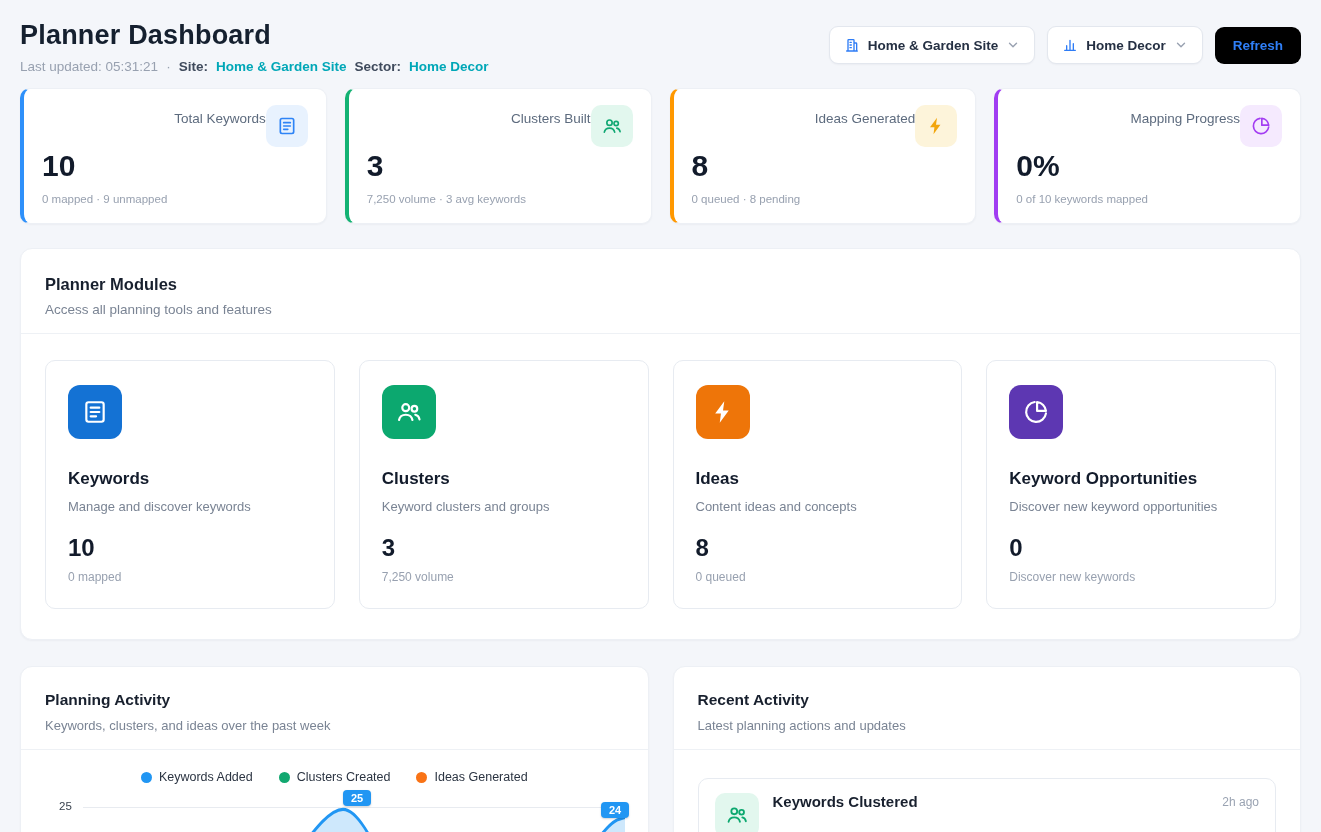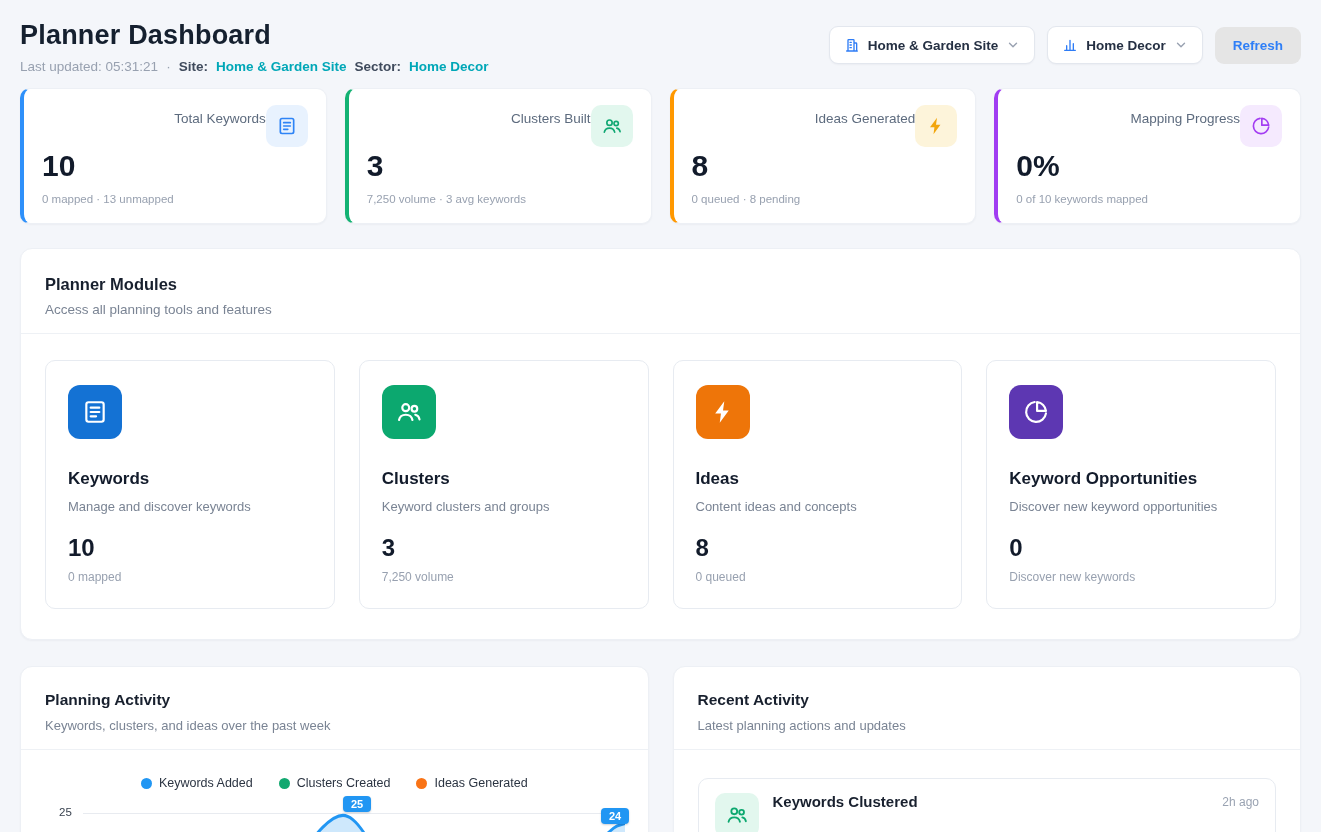--- a/index.html
+++ b/index.html
@@ -20,21 +20,21 @@
   .controls { display:flex; gap:12px; align-items:center; padding-top:6px; }
   .dd {
     display:flex; align-items:center; gap:8px; background:#fff;
     border:1px solid #e3e7ee; border-radius:9px; padding:10px 14px;
     font-size:13.5px; font-weight:700; color:#253043; cursor:pointer;
     box-shadow:0 1px 2px rgba(16,24,40,.04);
   }
   .dd .icn { color:#2e7cf6; display:flex; }
   .dd .chev { color:#98a1b0; display:flex; }
   .btn-refresh {
-    background:#e5e5e5; color:#2f7ff7; border:none; border-radius:9px;
+    background:#000000; color:#2f7ff7; border:none; border-radius:9px;
     padding:11px 18px; font-size:13.5px; font-weight:700; cursor:pointer;
     font-family:inherit;
   }
 
   
   .stats { display:flex; gap:18px; margin-top:14px; }
   .stat {
     flex:1; background:#fff; border:1px solid #edf0f5; border-left-width:4px;
     border-radius:10px; padding:16px 18px 18px; box-shadow:0 1px 2px rgba(16,24,40,.04);
   }
@@ -76,21 +76,21 @@
   .bottom { display:grid; grid-template-columns:1fr 1fr; gap:24px; margin-top:26px; }
   .bcard {
     background:#fff; border:1px solid #edf0f5; border-radius:12px;
     padding:24px; height:420px; box-shadow:0 1px 2px rgba(16,24,40,.04);
     overflow:hidden;
   }
   .bcard-title { font-size:15.5px; font-weight:800; color:#18202e; }
   .bcard-sub { font-size:13px; color:#7a8494; margin-top:9px; }
 
   
-  .legend { display:flex; justify-content:center; gap:26px; margin-top:26px; }
+  .legend { display:flex; justify-content:center; gap:26px; margin-top:20px; }
   .legend-item { display:flex; align-items:center; gap:7px; font-size:12.5px; color:#2b3442; cursor:pointer; }
   .legend-dot { width:11px; height:11px; border-radius:50%; }
   .ld-blue { background:#2196f3; } .ld-green { background:#12a870; } .ld-orange { background:#f97316; }
   .chart { position:relative; margin-top:12px; height:160px; }
   .ytick { position:absolute; left:14px; top:4px; font-size:11.5px; color:#39424f; }
   .gridline { position:absolute; left:38px; right:2px; top:11px; border-top:1px solid #e8ebf0; }
   .chart svg { position:absolute; left:36px; top:0; }
   .pt-badge {
     position:absolute; background:#2196f3; color:#fff; font-size:11px; font-weight:700;
     padding:2px 8px; border-radius:4px; box-shadow:0 1px 2px rgba(16,24,40,.2);
@@ -166,21 +166,21 @@
       <div class="stat-top">
         <div class="stat-label">Total Keywords</div>
         <div class="stat-icon tint-blue">
           <svg viewBox="0 0 24 24" width="20" height="20" fill="none" stroke="currentColor" stroke-width="2" stroke-linecap="round" stroke-linejoin="round">
               <rect x="4" y="3" width="16" height="18" rx="2"></rect>
               <path d="M8 8h8M8 12h8M8 16h5"></path>
             </svg>
         </div>
       </div>
       <div class="stat-value">10</div>
-      <div class="stat-sub">0 mapped · 13 unmapped</div>
+      <div class="stat-sub">0 mapped · 9 unmapped</div>
     </div>
     <div class="stat acc-green">
       <div class="stat-top">
         <div class="stat-label">Clusters Built</div>
         <div class="stat-icon tint-green">
           <svg viewBox="0 0 24 24" width="20" height="20" fill="none" stroke="currentColor" stroke-width="2" stroke-linecap="round" stroke-linejoin="round">
               <circle cx="9" cy="8" r="3.2"></circle>
               <path d="M2.8 19.4c.6-3 3-4.9 6.2-4.9s5.6 1.9 6.2 4.9"></path>
               <circle cx="17" cy="9" r="2.6"></circle>
               <path d="M17.8 14.6c2.1.5 3.5 2 3.9 4.2"></path>

